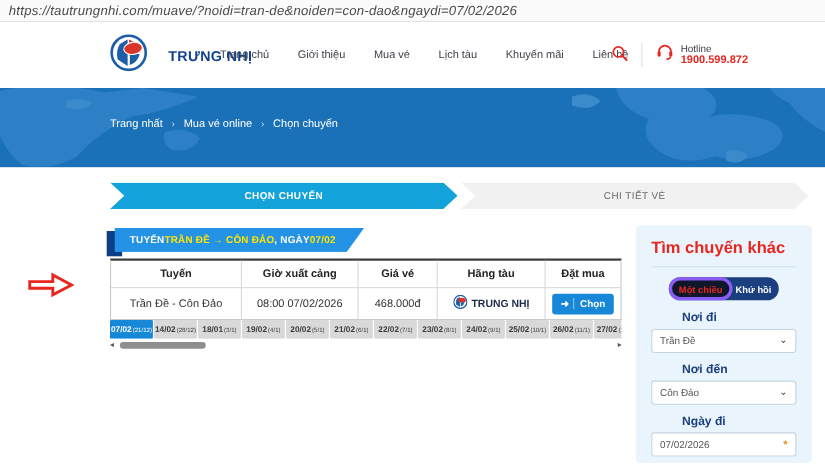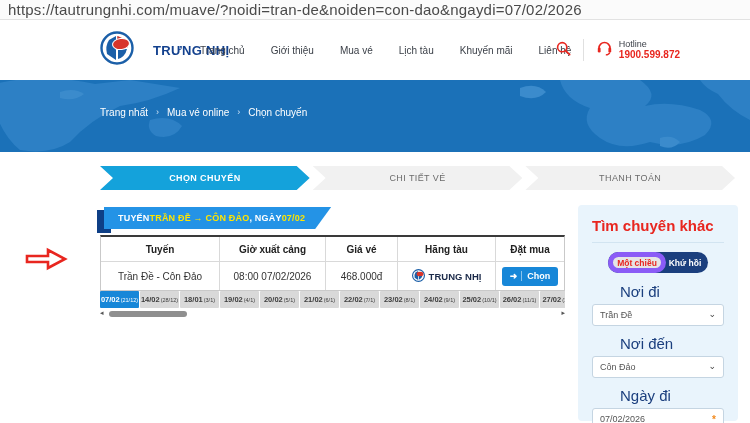--- a/index.html
+++ b/index.html
@@ -2,21 +2,21 @@
 <html><head>
 <meta charset="utf-8">
 <style>
   * { margin:0; padding:0; box-sizing:border-box; }
   html,body { width:750px; height:423px; }
   body { font-family:"Liberation Sans", sans-serif; background:#fff; overflow:hidden; }
   #stage { position:relative; width:750px; height:423px; background:#fff; overflow:hidden; }
 
   
   .urlbar { position:absolute; left:0; top:0; width:750px; height:20px; background:#fbfbfb; border-bottom:1px solid #e2e2e2; display:flex; align-items:center; padding-left:8px; }
-  .urlbar .url { font-size:15px; color:#4a4a4a; letter-spacing:.2px; }
+  .urlbar .url { font-size:12px; color:#4a4a4a; letter-spacing:.2px;font-style:italic; }
 
   
   .header { position:absolute; left:0; top:20px; width:750px; height:60px; background:#fff; }
   .brand { position:absolute; left:100px; top:11px; display:flex; align-items:center; gap:19px; }
   .brand-name { font-size:13px; font-weight:bold; color:#13418e; letter-spacing:.3px; }
   .nav { position:absolute; left:200px; top:0; height:60px; display:flex; align-items:center; gap:26px; }
   .nav-item { font-size:10px; color:#3a3f47; cursor:pointer; }
   .hdr-right { position:absolute; right:70px; top:0; height:60px; display:flex; align-items:center; gap:12px; }
   .search-ic { color:#e8261f; font-size:14px; }
   .vdiv { width:1px; height:22px; background:#e0e0e0; }
@@ -72,23 +72,23 @@
   .hs-arrow { position:absolute; top:-1px; font-size:7px; color:#555; }
   .hs-arrow.left { left:0; } .hs-arrow.right { right:0; }
   .hs-thumb { position:absolute; left:9px; top:1px; width:78px; height:6px; background:#8f8f8f; border-radius:3px; }
 
   
   .sidebar { position:absolute; left:578px; top:205px; width:160px; height:216px; background:#e9f4fc; border-radius:4px; padding:12px 14px; }
   .sb-title { font-size:15px; font-weight:bold; color:#e8261f; }
   .sb-div { height:1px; background:#d2e4f1; margin:8px 0 9px; }
   .toggle { width:100px; height:21px; background:#1b3f7e; border-radius:12px; margin:0 auto 10px; display:flex; align-items:center; }
   .tg-opt { height:21px; display:flex; align-items:center; justify-content:center; font-size:8.5px; font-weight:bold; cursor:pointer; }
-  .tg-one { width:58px; background:#e5e5e5; color:#e8261f; border-radius:12px; border:5px solid #8b5cf6; }
+  .tg-one { width:58px; background:#0f172a; color:#e8261f; border-radius:12px; border:3px solid #8b5cf6; }
   .tg-round { width:38px; color:#fff; }
-  .fld-label { font-size:15px; font-weight:normal; color:#1b3f7e; margin-bottom:4px;padding-left:28px; }
+  .fld-label { font-size:11px; font-weight:bold; color:#1b3f7e; margin-bottom:4px;padding-left:28px; }
   .fld { width:132px; height:21px; background:#fff; border:1px solid #c5d5e2; border-radius:3px; display:flex; align-items:center; padding:10px 7px; margin-bottom:9px; }
   .fld .val { flex:1; font-size:9px; color:#555; }
   .fld .chev { font-size:9px; color:#444; margin-top:-3px; }
   .fld .req { font-size:10px; color:#f28a1e; font-weight:bold; }
   .fld input { border:none; outline:none; width:100%; font-size:9px; color:#555; background:transparent; font-family:"Liberation Sans",sans-serif; }
 
   
   .annot { position:absolute; left:24px; top:246px; }
 </style>
 </head>
@@ -164,21 +164,20 @@
       <span class="bc-sep">›</span>
       <span class="bc-item">Mua vé online</span>
       <span class="bc-sep">›</span>
       <span class="bc-item">Chọn chuyến</span>
     </div>
   </div>
 
   <div class="steps">
     <div class="step active">CHỌN CHUYẾN</div>
     <div class="step">CHI TIẾT VÉ</div>
-    <div class="step">THANH TOÁN</div>
   </div>
 
   <div class="ribbon-fold"></div>
   <div class="ribbon">
     <span class="rb-white">TUYẾN </span>
     <span class="rb-yellow">TRẦN ĐỀ → CÔN ĐẢO</span>
     <span class="rb-white">, NGÀY </span>
     <span class="rb-yellow">07/02</span>
   </div>
 

